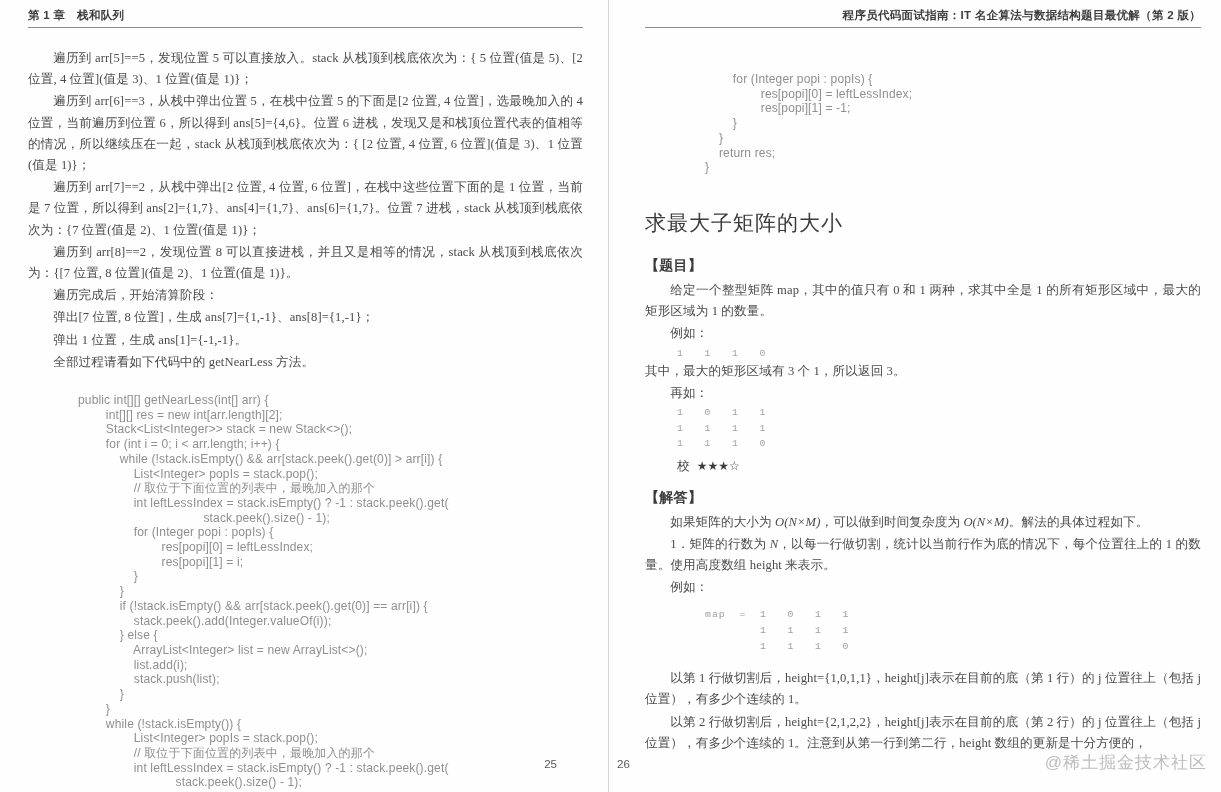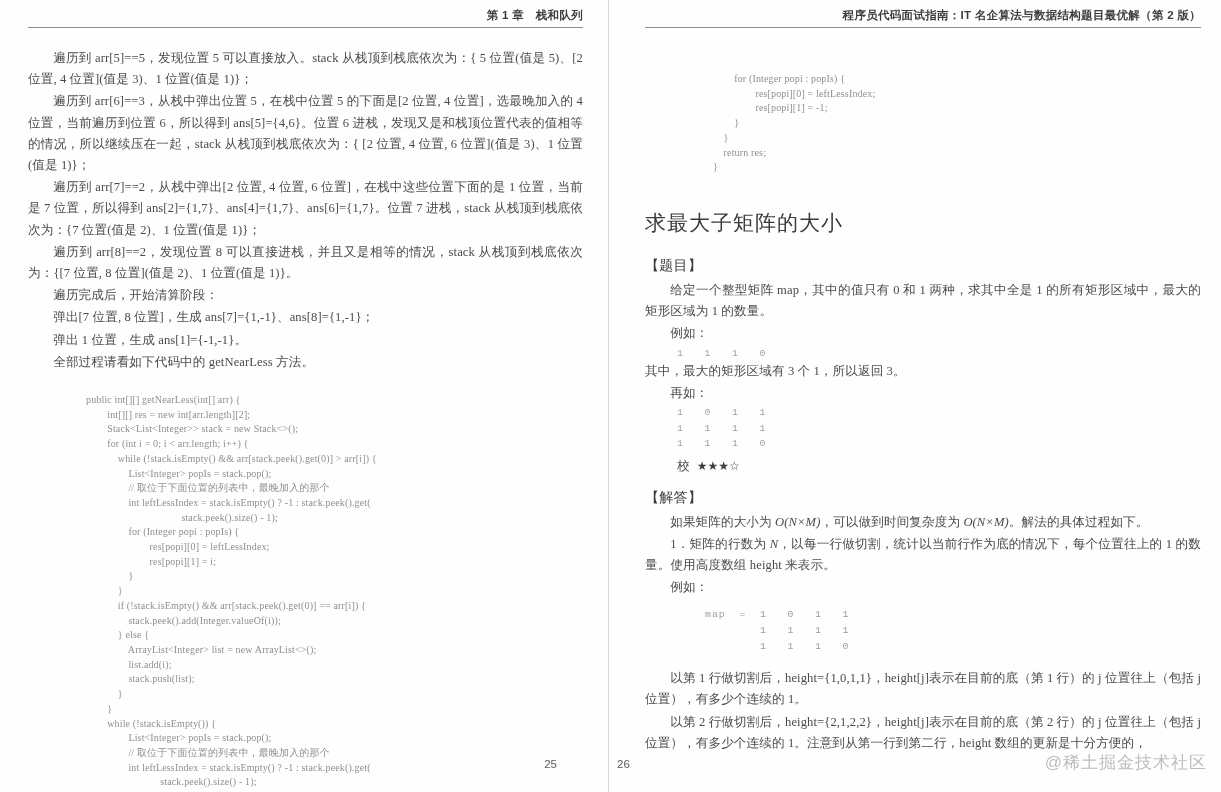--- a/index.html
+++ b/index.html
@@ -44,21 +44,21 @@
     box-sizing: border-box;
   }
   .runhead-text {
     font-family: "Liberation Sans", "DejaVu Sans", sans-serif;
     font-size: 11.5px;
     font-weight: bold;
     color: #3d3d3d;
     letter-spacing: 0.3px;
     white-space: nowrap;
   }
-  .runhead-left .runhead-text { text-align: right; }
+  .runhead-left .runhead-text { text-align: left; }
   .runhead-right .runhead-text { text-align: right; }
   .runhead-rule {
     margin-top: 4px;
     height: 1px;
     background: #8d8d8d;
     width: 100%;
   }
   
   .body-col {
     padding-top: 14px;
@@ -68,43 +68,43 @@
     font-size: 12.6px;
     line-height: 21.2px;
     text-indent: 2em;
     text-align: justify;
     color: #4b4b4b;
     letter-spacing: 0.1px;
   }
   p.para.noindent { text-indent: 0; }
   
   pre.code {
-    margin: 8px;
-    font-family: Liberation Serif, serif;
-    font-size: 10px;
+    margin: 0;
+    font-family: Liberation Sans, sans-serif;
+    font-size: 12px;
     line-height: 14.7px;
     color: #8f8f8f;
     white-space: pre;
     letter-spacing: 0.15px;
   }
   .code-block-left { margin-top: 20px; padding-left: 50px; }
   .code-block-right { margin-top: 24px; padding-left: 60px; }
   
   h2.section-title {
     font-family: "Liberation Sans", "DejaVu Sans", sans-serif;
     font-size: 21px;
     font-weight: normal;
     color: #3b3b3b;
     margin: 34px 0 20px 0;
     letter-spacing: 1px;
   }
   h3.sub-title {
     font-family: "Liberation Sans", "DejaVu Sans", sans-serif;
     font-size: 14px;
-    font-weight: normal;
+    font-weight: bold;
     color: #3b3b3b;
     margin: 14px 0 5px 0;
     letter-spacing: 0.3px;
   }
   .matrix {
     font-family: "Liberation Mono", "DejaVu Sans Mono", monospace;
     font-size: 9.8px;
     line-height: 15.4px;
     color: #a2a2a2;
     white-space: pre;

